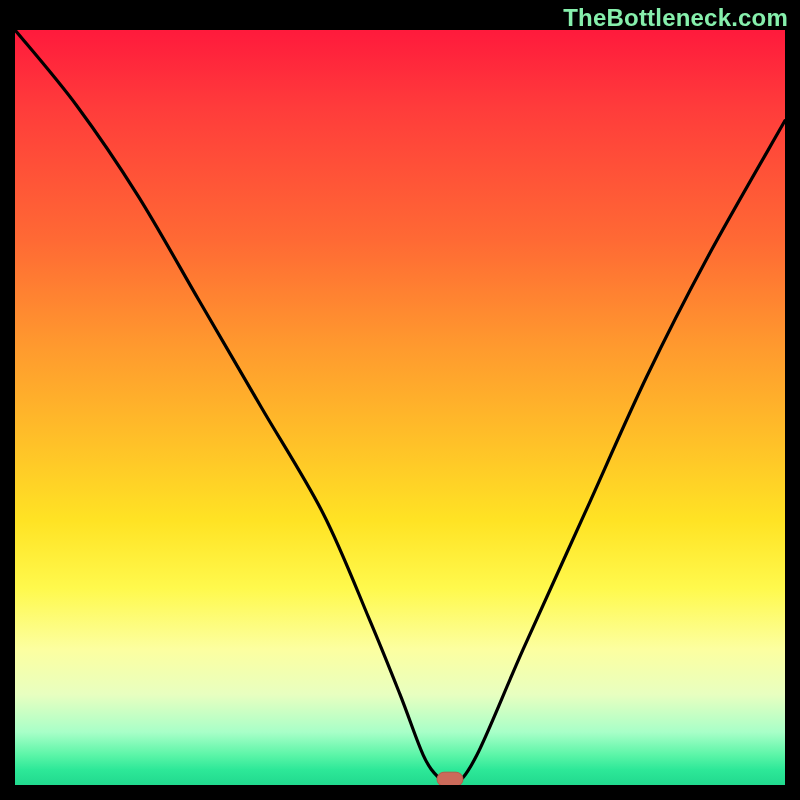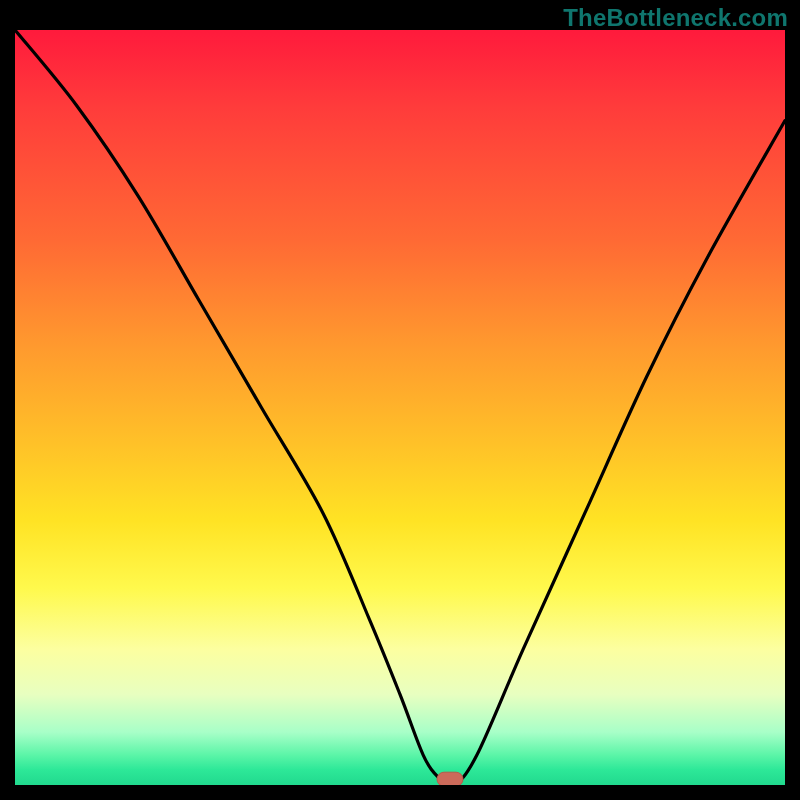--- a/index.html
+++ b/index.html
@@ -35,21 +35,21 @@
       #a8ffc8 93%,
       #5cf5a8 96%,
       #2de898 98%,
       #21d98e 100%
     );
   }
   .watermark {
     position: absolute;
     top: 4px;
     right: 12px;
-    color: #0f766e;
+    color: #86efac;
     font-size: 24px;
     font-weight: 600;
     letter-spacing: 0.2px;
     user-select: none;
   }
   svg.curve {
     position: absolute;
     inset: 0;
     width: 770px;
     height: 755px;

